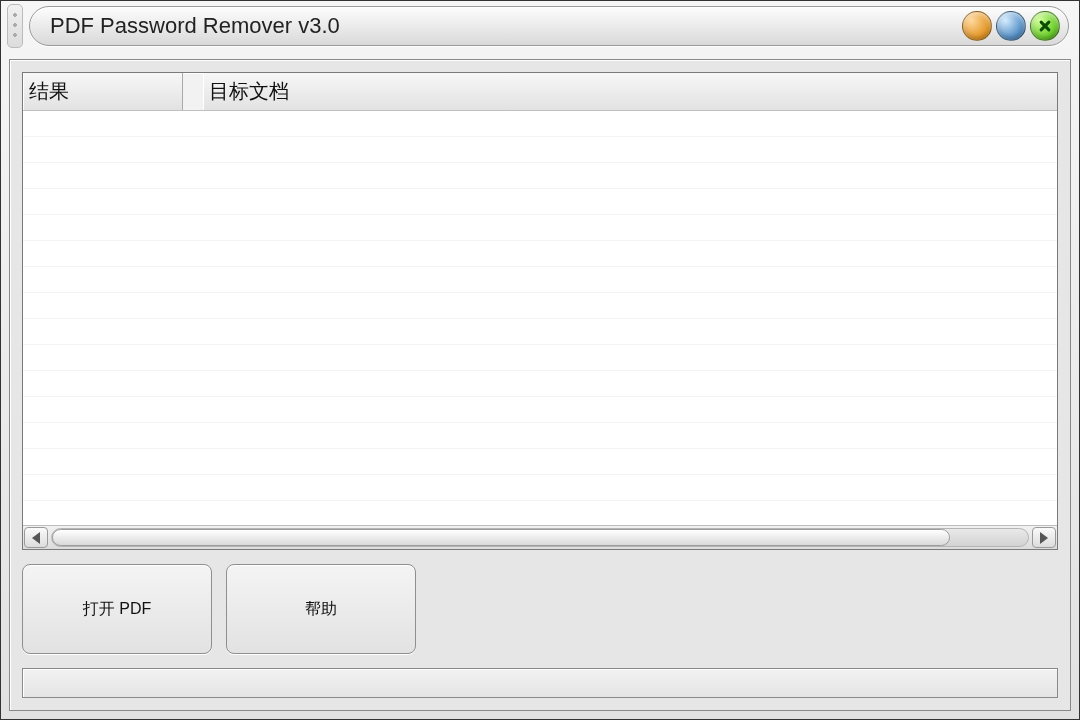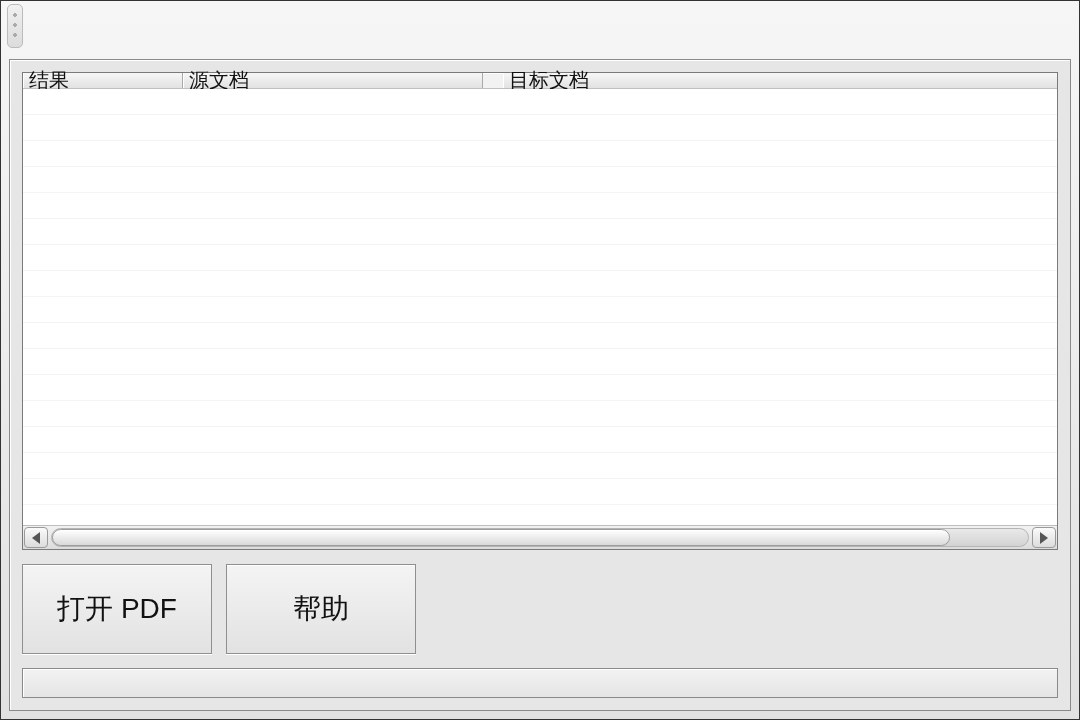--- a/index.html
+++ b/index.html
@@ -99,21 +99,21 @@
 .list-frame {
   flex: 1;
   background: #f2f2f2;
   border: 1px solid #7a7a7a;
   box-shadow: inset 1px 1px 0 #fff;
   display: flex;
   flex-direction: column;
   min-height: 0;
 }
 .list-headers {
-  height: 16px;
+  height: 38px;
   display: flex;
   border-bottom: 1px solid #c0c0c0;
 }
 .lh {
   background: linear-gradient(#f7f7f7,#e2e2e2);
   border-right: 1px solid #a9a9a9;
   box-shadow: inset 1px 0 0 #fff;
   font-size: 20px;
   color: #111;
   display: flex;
@@ -183,23 +183,23 @@
 
 .buttons {
   display: flex;
   gap: 14px;
 }
 .btn {
   width: 190px;
   height: 90px;
   background: linear-gradient(#f4f4f4,#e2e2e2);
   border: 1px solid #8f8f8f;
-  border-radius: 0;
+  border-radius: 8px;
   box-shadow: inset 0 1px 0 #fff, 0 1px 0 #fff;
-  font-size: 28px;
+  font-size: 16px;
   color: #111;
   display: flex; align-items: center; justify-content: center;
   cursor: pointer;
   font-family: "SimSun","Microsoft YaHei",sans-serif;
 }
 
 
 .statusbar {
   height: 30px;
   border: 1px solid #8a8a8a;
@@ -207,28 +207,35 @@
   box-shadow: inset 1px 1px 0 #fff;
 }
 </style>
 </head>
 <body>
 
 <div class="window">
 
   <div class="titlebar">
     <div class="title-handle"></div>
+    <div class="title-pill">
+      <span class="title-text">PDF Password Remover v3.0</span>
+      <div class="window-controls">
+        <div class="wc-btn wc-min"></div>
+        <div class="wc-btn wc-max"></div>
+        <div class="wc-btn wc-close"></div>
+      </div>
+    </div>
   </div>
 
   <div class="client">
 
     <div class="list-frame">
       <div class="list-headers">
         <div class="lh lh-0">结果</div>
-        <div class="lh lh-2">源文档</div>
         <div class="lh lh-3">目标文档</div>
       </div>
       <div class="list-body">
         <div class="row-lines"></div>
       </div>
       <div class="hscroll">
         <div class="hs-btn">
           <div class="arrow arrow-left"></div>
         </div>
         <div class="hs-track">

